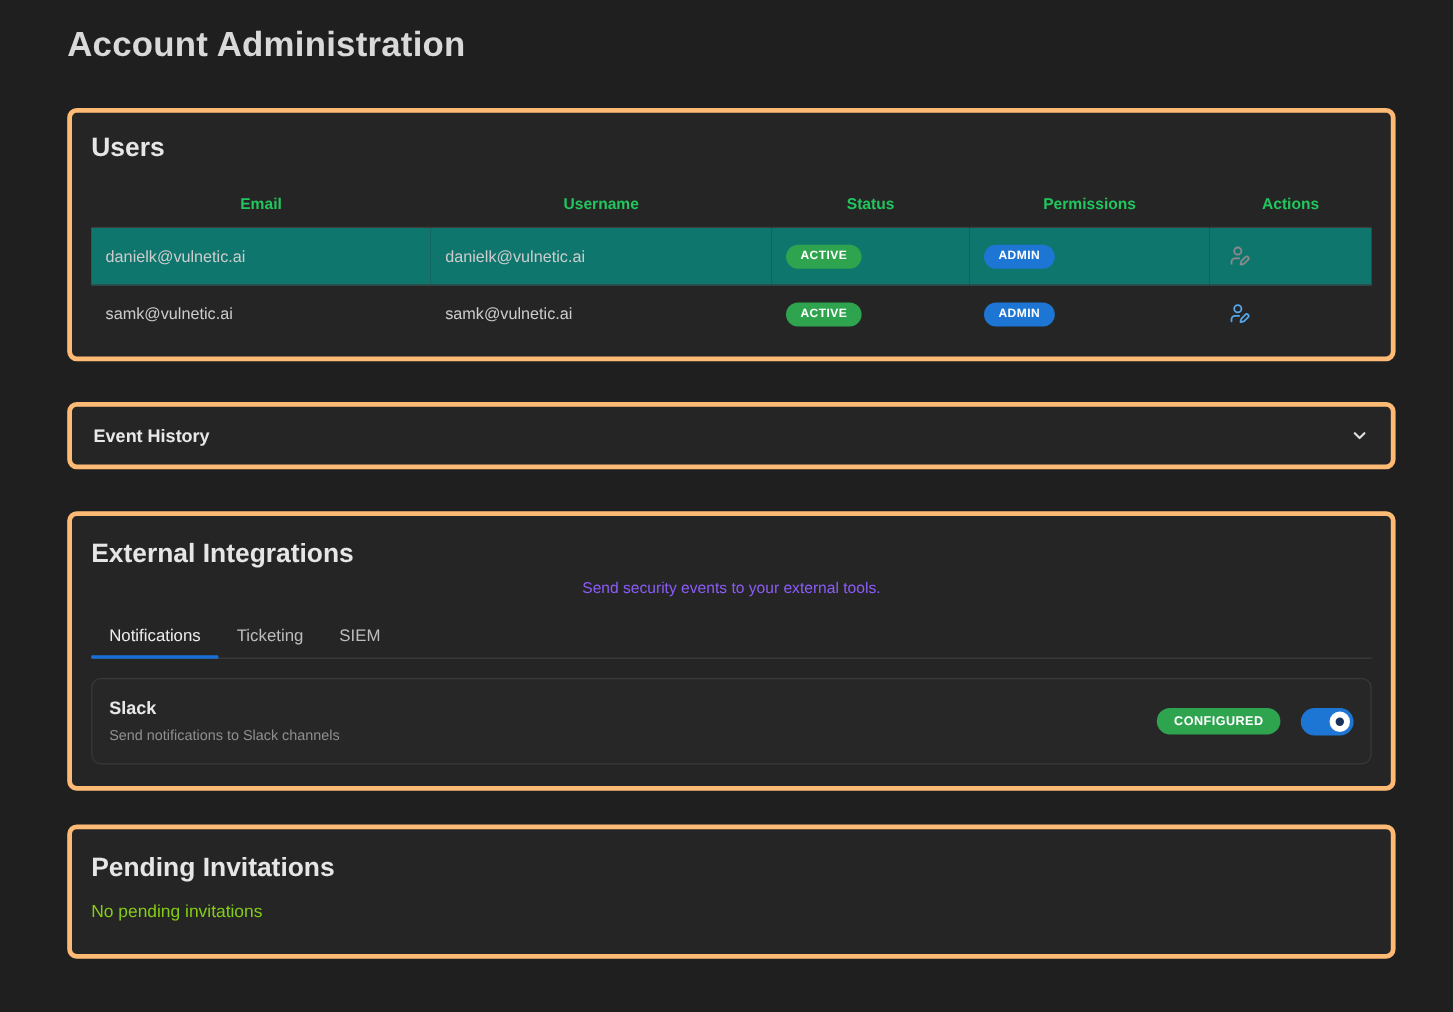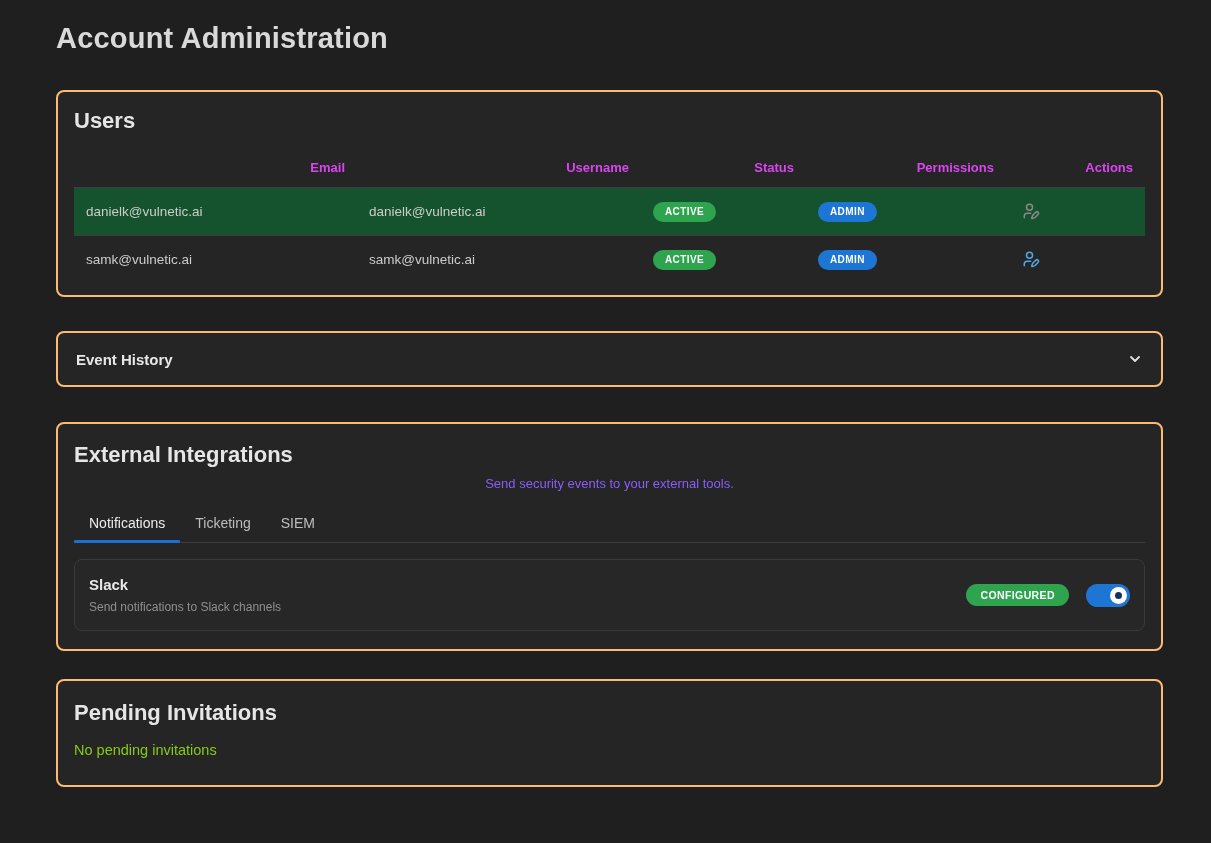--- a/index.html
+++ b/index.html
@@ -12,39 +12,39 @@
   }
   .container { padding: 22px 48px 0 56px; }
 
   .page-title {
     font-size: 29px; font-weight: 700; color: #d9d9d9;
     letter-spacing: .2px;
   }
 
   .card {
     background: #252525;
-    border: 2px solid #fdba74;
+    border: 4px solid #fdba74;
     border-radius: 8px;
     width: 1107px;
   }
 
   
   .users-card { margin-top: 35px; padding: 16px 16px 12px; }
   .section-title { font-size: 22px; font-weight: 700; color: #e6e6e6; }
   .users-card .section-title { margin-bottom: 20px; }
 
   table.users-table { width: 100%; border-collapse: collapse; table-layout: fixed; }
   .users-table th {
-    text-align: right; font-size: 13px; font-weight: 700; color: #d946ef;
+    text-align: center; font-size: 13px; font-weight: 700; color: #22c55e;
     padding: 6px 12px 12px; border-bottom: 1px solid #3d3d3d;
   }
   .col-email { width: 283px; } .col-username { width: 284px; }
   .col-status { width: 165px; } .col-perms { width: 200px; } .col-actions { width: auto; }
   .users-table td { font-size: 13.5px; color: #cccccc; padding: 12px 12px; }
-  tr.row-highlight { background: #14532d; }
+  tr.row-highlight { background: #0f766e; }
   tr.row-highlight td { border-bottom: 1px solid #3d3d3d; }
 
   .badge {
     display: inline-block; padding: 5px 12px; border-radius: 999px;
     font-size: 10px; font-weight: 700; color: #ffffff; letter-spacing: .4px;
     line-height: 1;
   }
   .badge-green { background: #2ea44f; }
   .badge-blue  { background: #1d76d4; }
 

